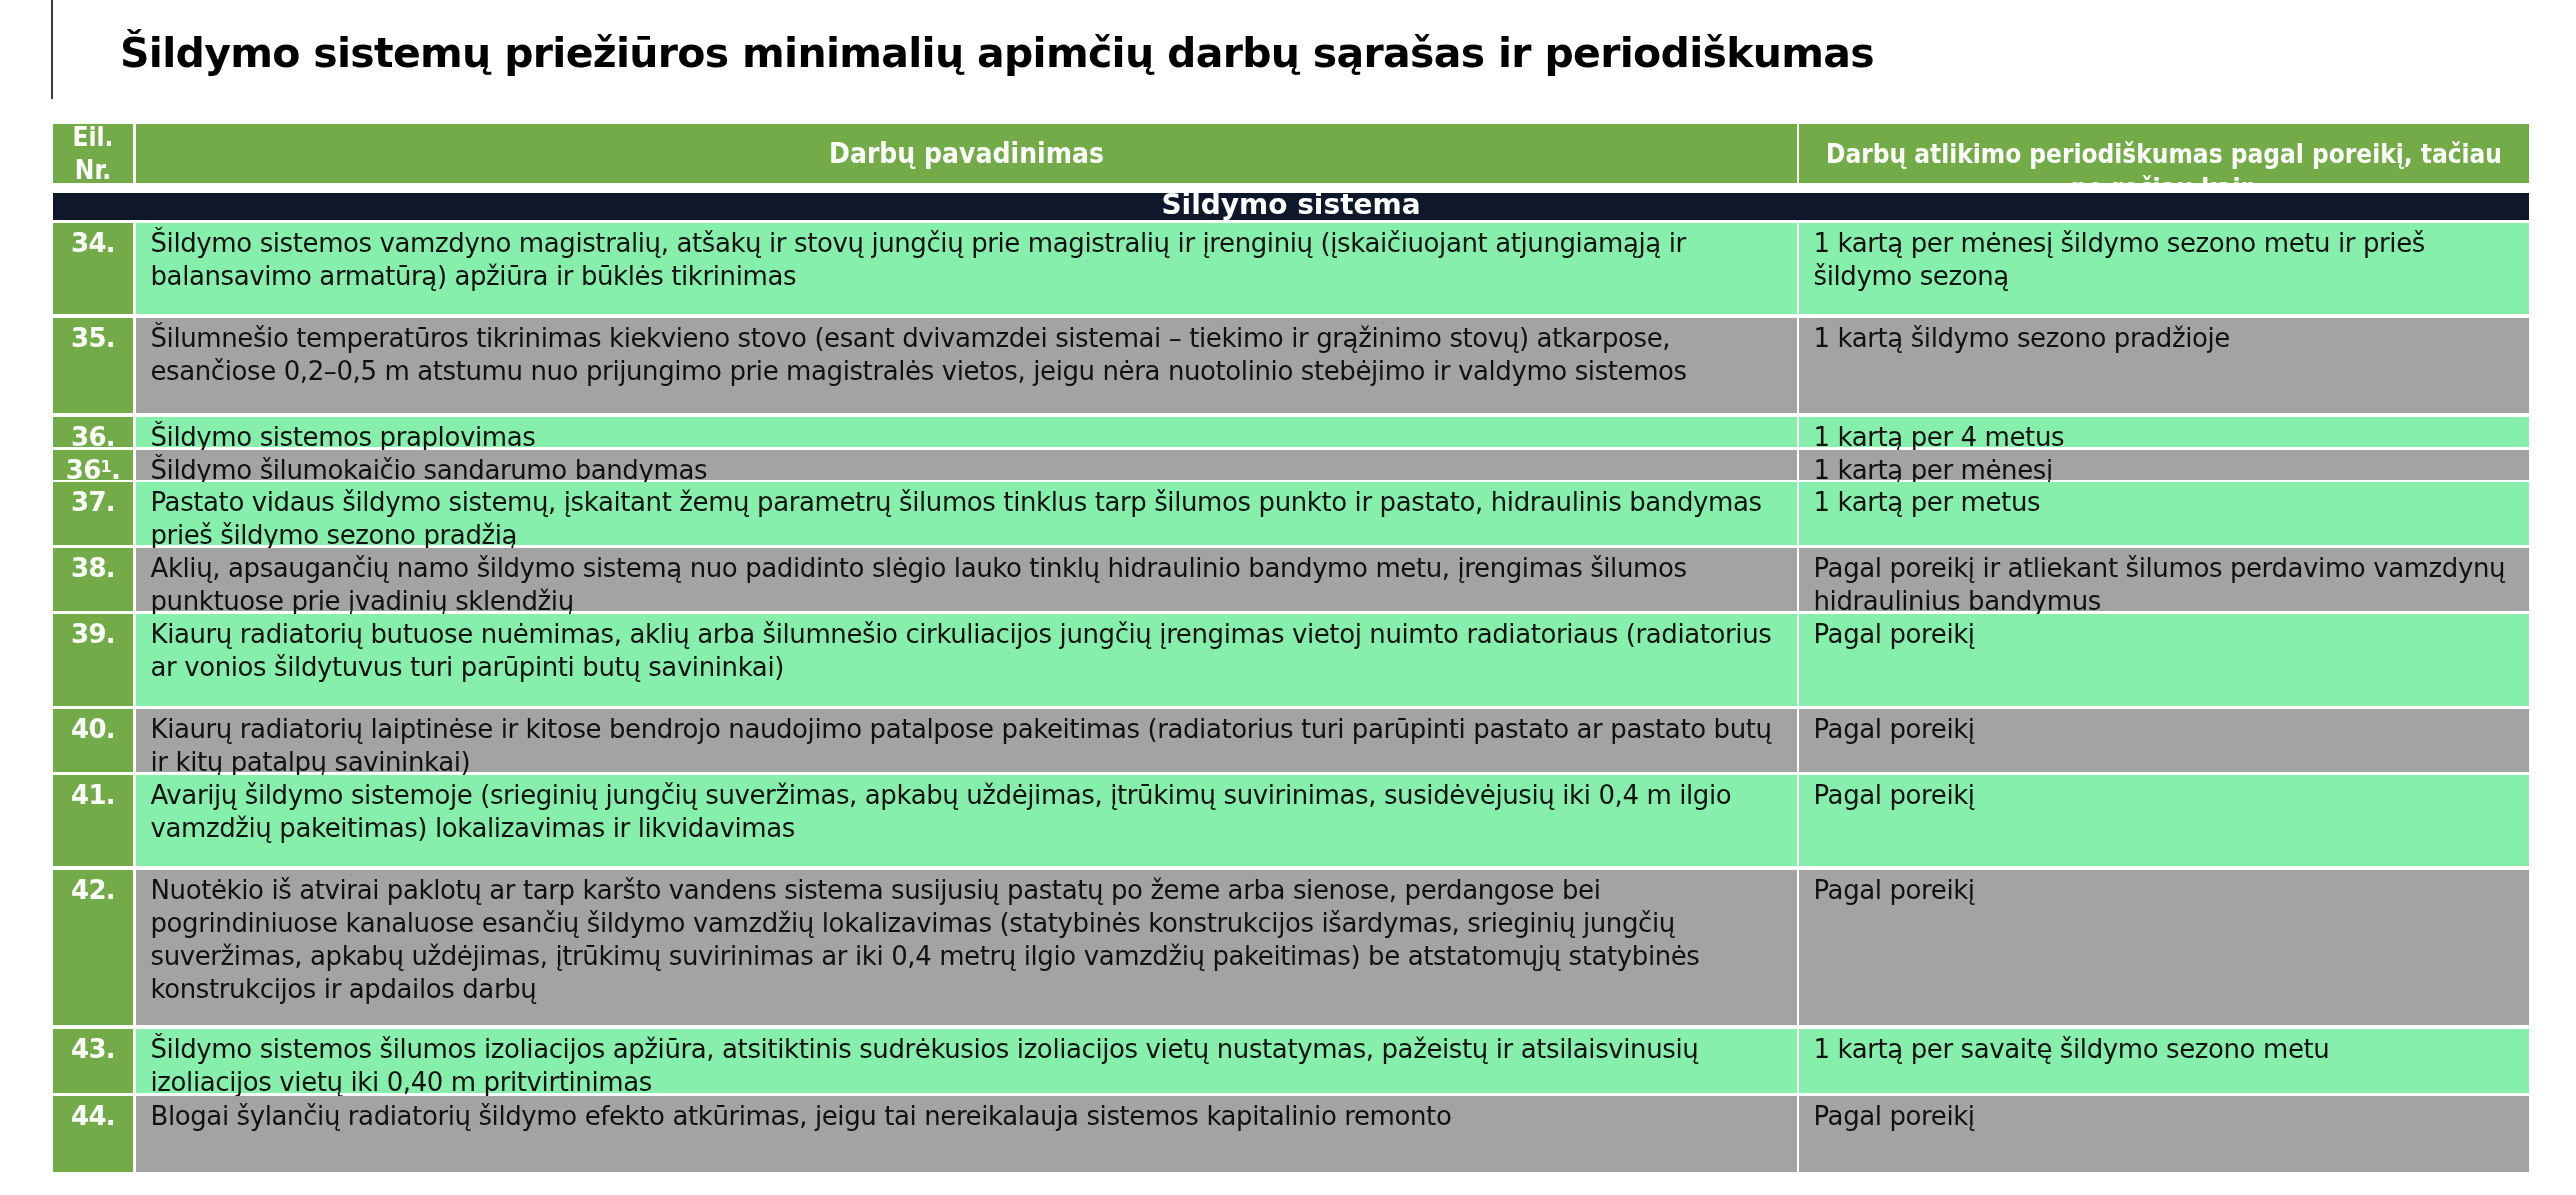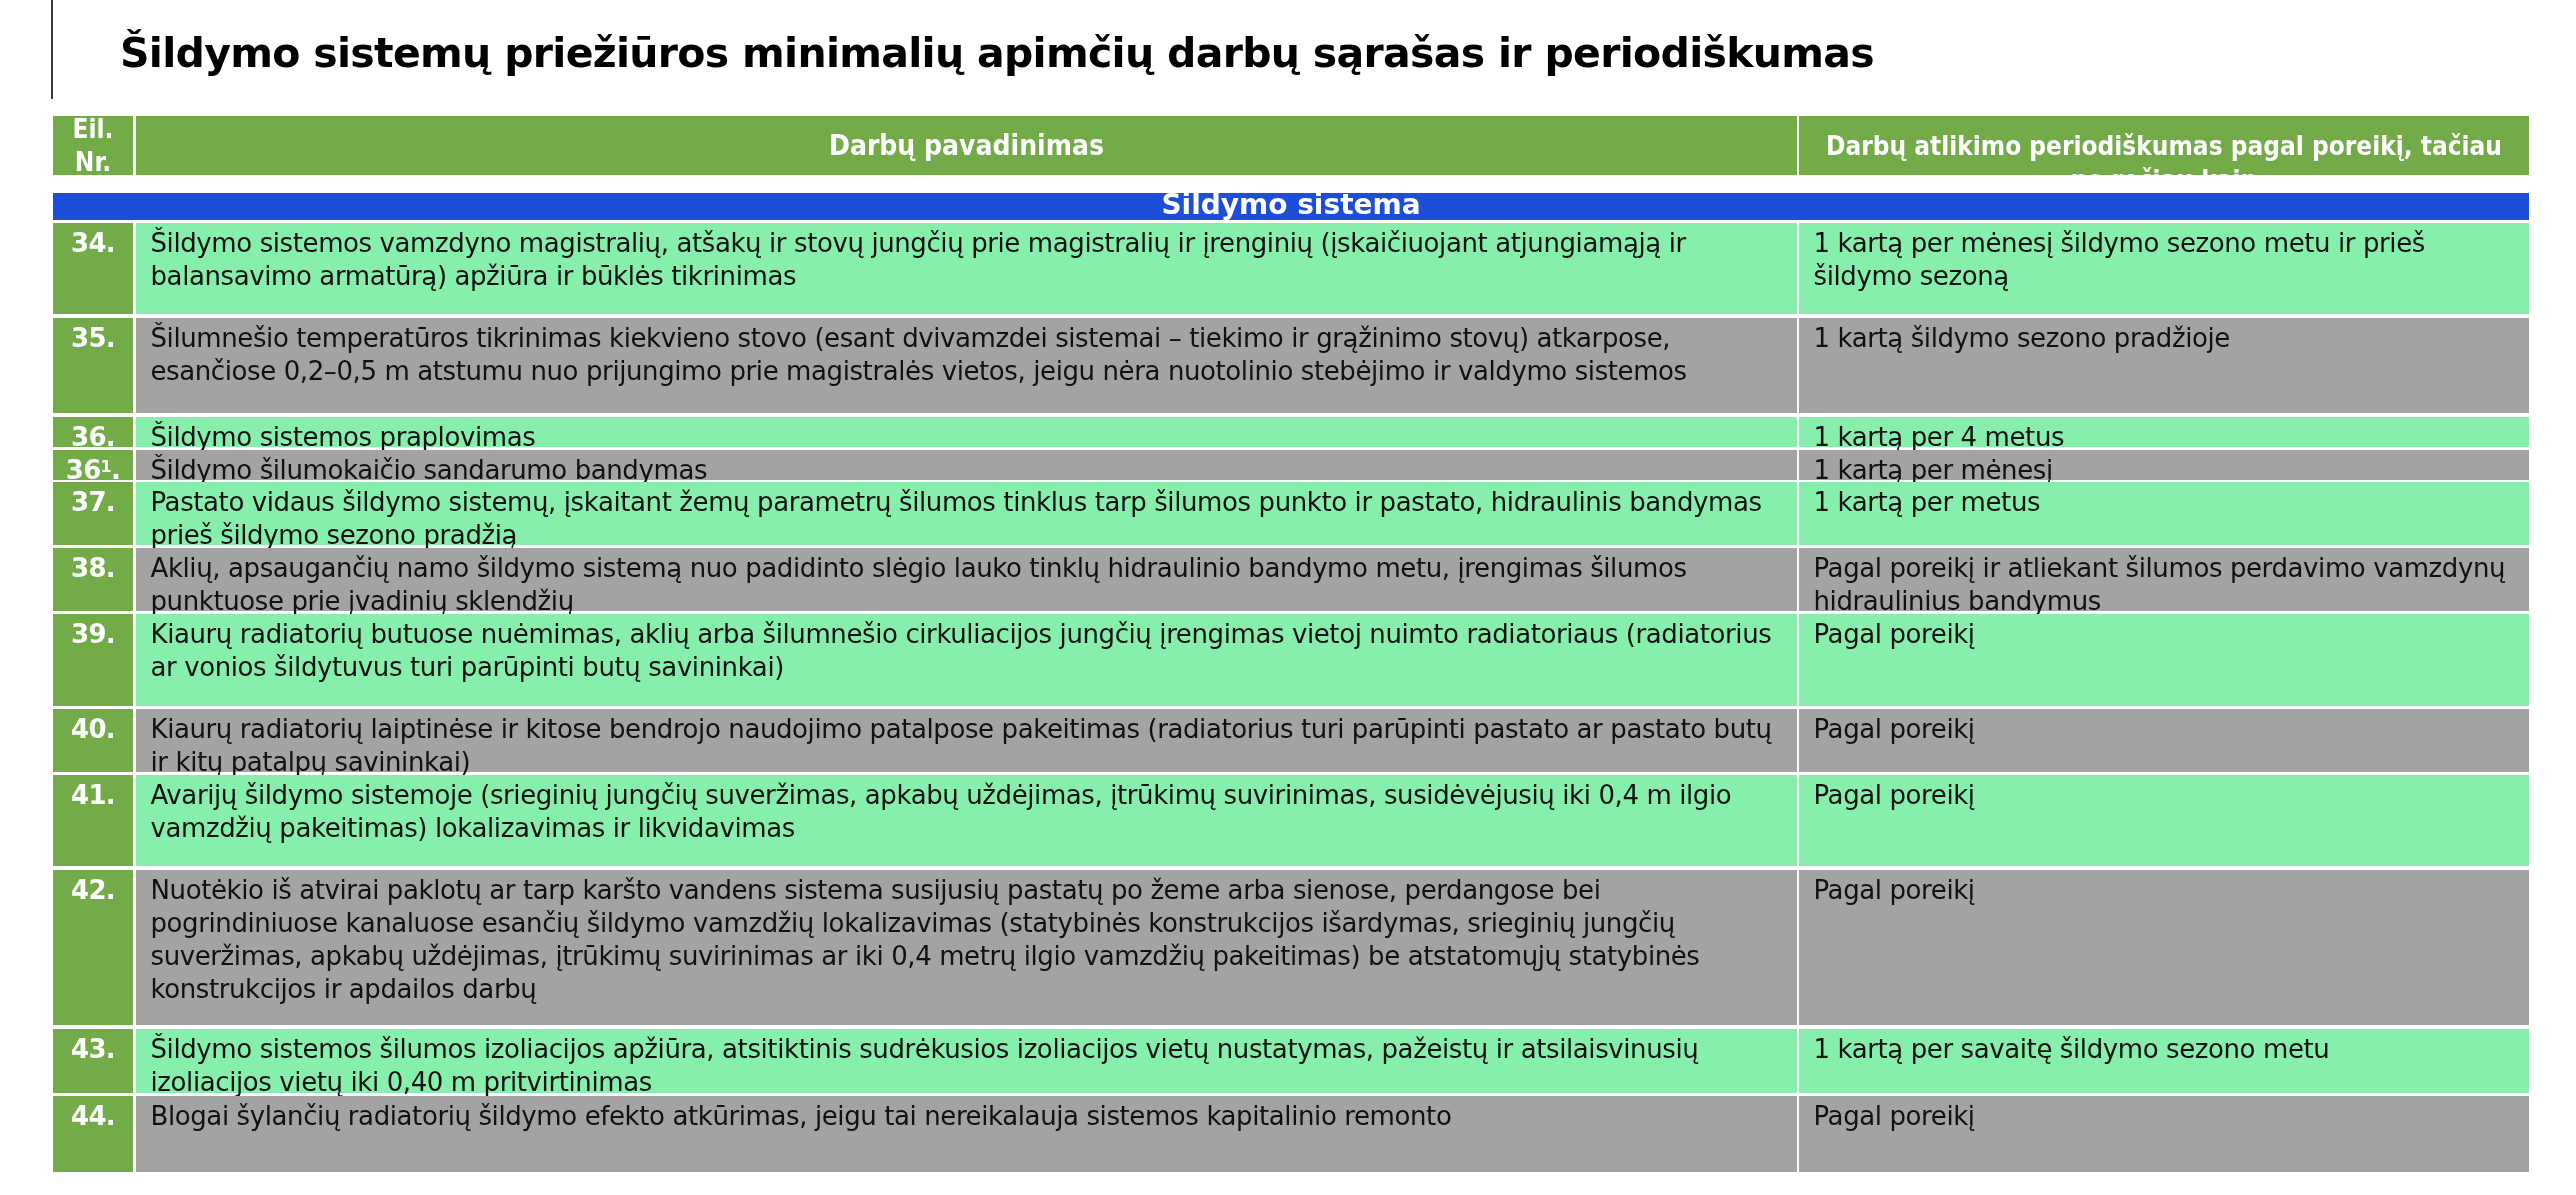--- a/index.html
+++ b/index.html
@@ -25,21 +25,21 @@
     .hdr .cell {
       background: #72ab47; color: #ffffff; font-weight: bold;
       display: flex; align-items: center; justify-content: center; text-align: center;
       font-family: "DejaVu Sans Condensed", "DejaVu Sans", sans-serif;
     }
     .hdr .c-num { font-size: 26px; line-height: 33px; flex-direction: column; }
     .hdr .c-name { font-size: 28px; }
     .hdr .c-per { font-size: 26px; line-height: 34px; padding: 0 13px; align-items: flex-start; padding-top: 13px; overflow: hidden; }
 
     .section {
-      background: #1d4ed8; color: #ffffff; font-weight: bold;
+      background: #0f172a; color: #ffffff; font-weight: bold;
       font-size: 28px; text-align: center; line-height: 30px;
       padding-left: 79px;
     }
     .section .lbl { position: absolute; left: 0; right: 0; top: -2.6px; text-align: center; padding-left: 0; }
 
     .data .c-num {
       background: #72ab47; color: #ffffff; font-weight: bold;
       font-size: 26px; text-align: center; padding-top: 4px; line-height: 32px;
       letter-spacing: -0.7px;
     }
@@ -52,21 +52,21 @@
     .even .c-name, .even .c-per { background: #a3a3a3; }
   </style>
 </head>
 <body>
 
 <div class="left-rule"></div>
 <h1 class="page-title">Šildymo sistemų priežiūros minimalių apimčių darbų sąrašas ir periodiškumas</h1>
 
 <div class="grid">
 
-  <div class="row hdr" style="top:116px;height:59px;">
+  <div class="row hdr" style="top:124px;height:59px;">
     <div class="cell c-num">
       <span>Eil.</span>
       <span>Nr.</span>
     </div>
     <div class="cell c-name">Darbų pavadinimas</div>
     <div class="cell c-per">Darbų atlikimo periodiškumas pagal poreikį, tačiau ne rečiau kaip</div>
   </div>
 
   <div class="row section" style="top:193px;height:27px;">
     <div class="lbl">Šildymo sistema</div>

